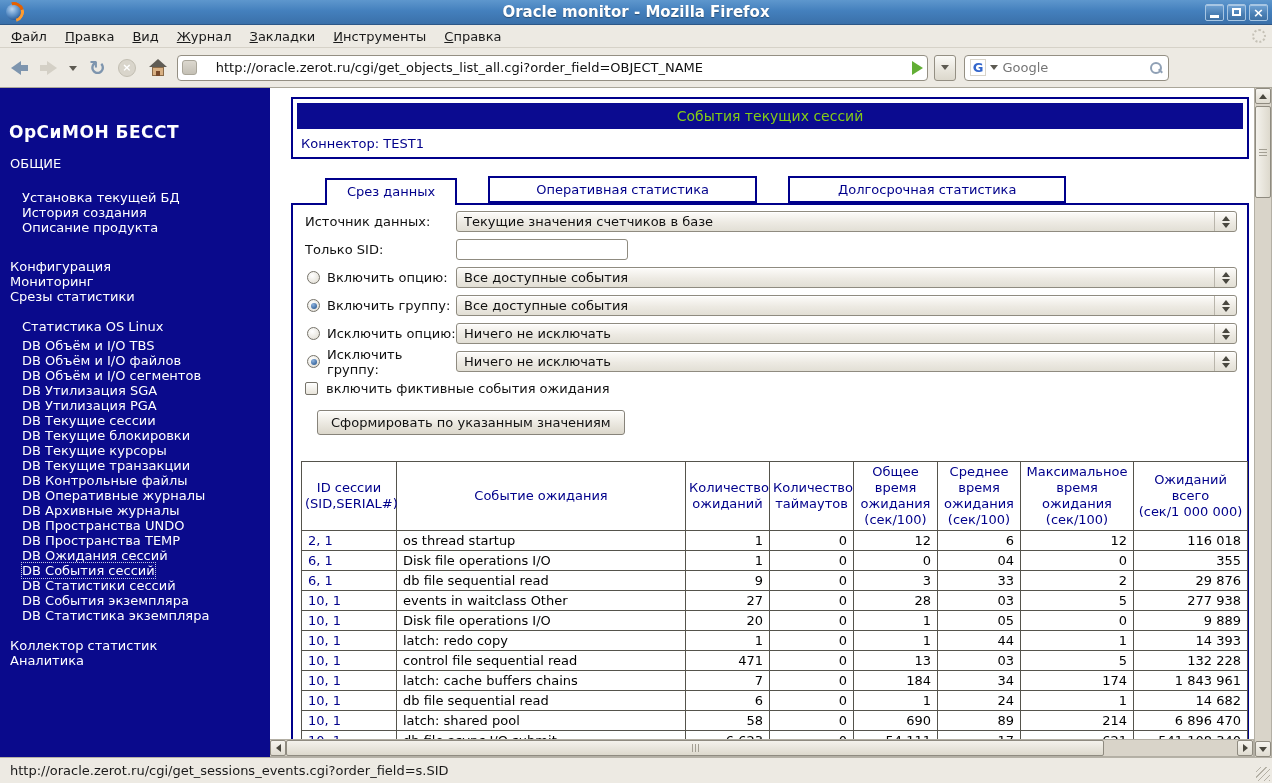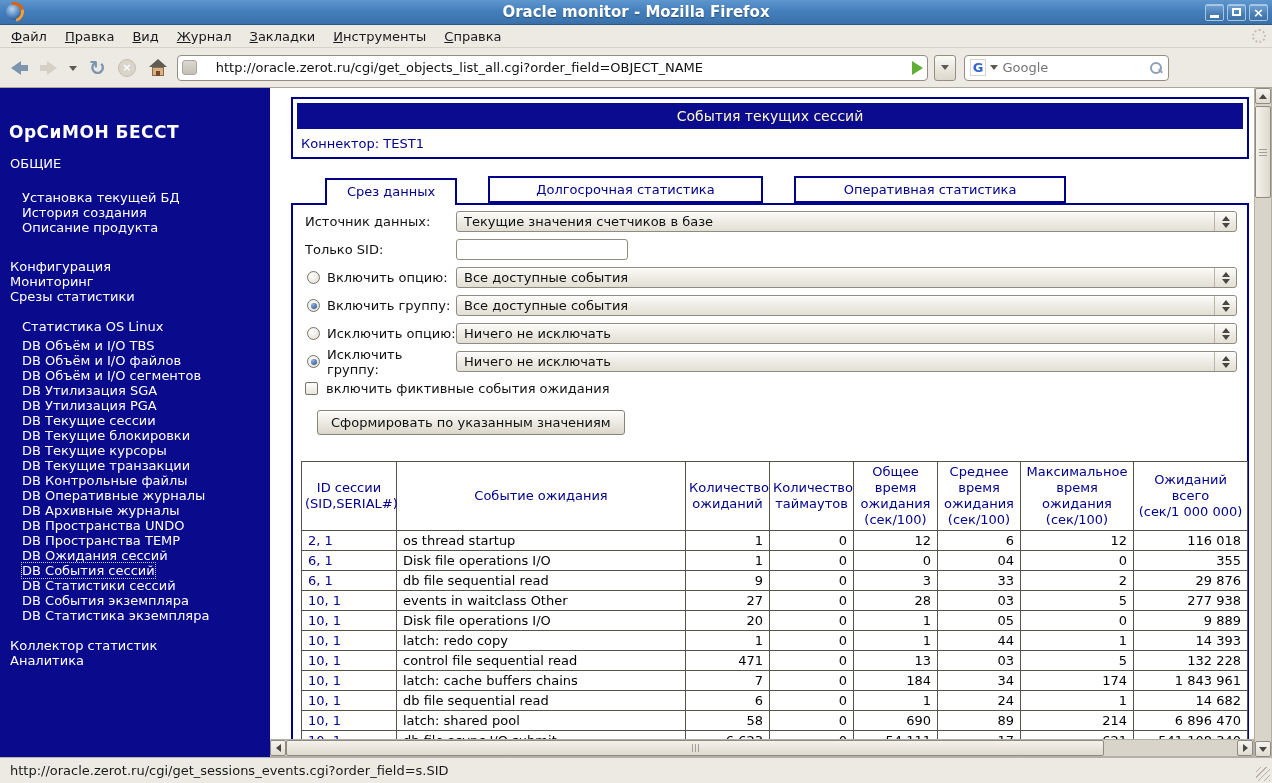--- a/index.html
+++ b/index.html
@@ -73,21 +73,21 @@
   .srow{line-height:15px;font-size:13px;white-space:nowrap;}
   .srow.ind{padding-left:12px;}
   .slink{border:1px dotted transparent;cursor:pointer;}
   .slink.focus{border-color:#c7c9e6;}
 
   .rightframe{flex:1;display:flex;flex-direction:column;min-width:0;}
   .pagearea{flex:1;overflow:hidden;padding:9px 0 0 21px;position:relative;background:#fff;}
 
   
   .hdrbox{width:958px;border:2px solid var(--navy);}
-  .hdrbar{margin:4px;height:26px;background:#0b0b90;color:#fef9c3;display:flex;align-items:center;justify-content:center;font-size:14px;}
+  .hdrbar{margin:4px;height:26px;background:#0b0b90;color:#84cc16;display:flex;align-items:center;justify-content:center;font-size:14px;}
   .connector{color:var(--navy);font-size:13px;padding:3px 8px 6px;}
 
   
   .tabs{display:flex;align-items:flex-end;padding-left:34px;gap:31px;margin-top:17px;position:relative;z-index:2;}
   .tab{border:2px solid var(--navy);background:#fff;color:var(--navy);font-size:13px;
     padding:4px 20px;white-space:nowrap;cursor:pointer;}
   .tab.active{border-bottom:none;padding-bottom:6px;margin-bottom:-2px;}
   .tab:nth-child(2){padding:4px 46px;}
   .tab:nth-child(3){padding:4px 48px;}
 
@@ -265,22 +265,22 @@
     <div class="rightframe">
       <div class="pagearea">
 
         <div class="hdrbox">
           <div class="hdrbar">События текущих сессий</div>
           <div class="connector">Коннектор: TEST1</div>
         </div>
 
         <div class="tabs" id="tabs">
             <div class="tab active">Срез данных</div>
+            <div class="tab">Оперативная статистика</div>
             <div class="tab">Долгосрочная статистика</div>
-            <div class="tab">Оперативная статистика</div>
           </div>
 
         <div class="panel">
 
           <div class="frow">
             <span class="lab">Источник данных:</span>
             <div class="combo">
               <span class="combo-text">Текущие значения счетчиков в базе</span>
               <span class="combo-spin">
                   <i class="tri-up"></i>

